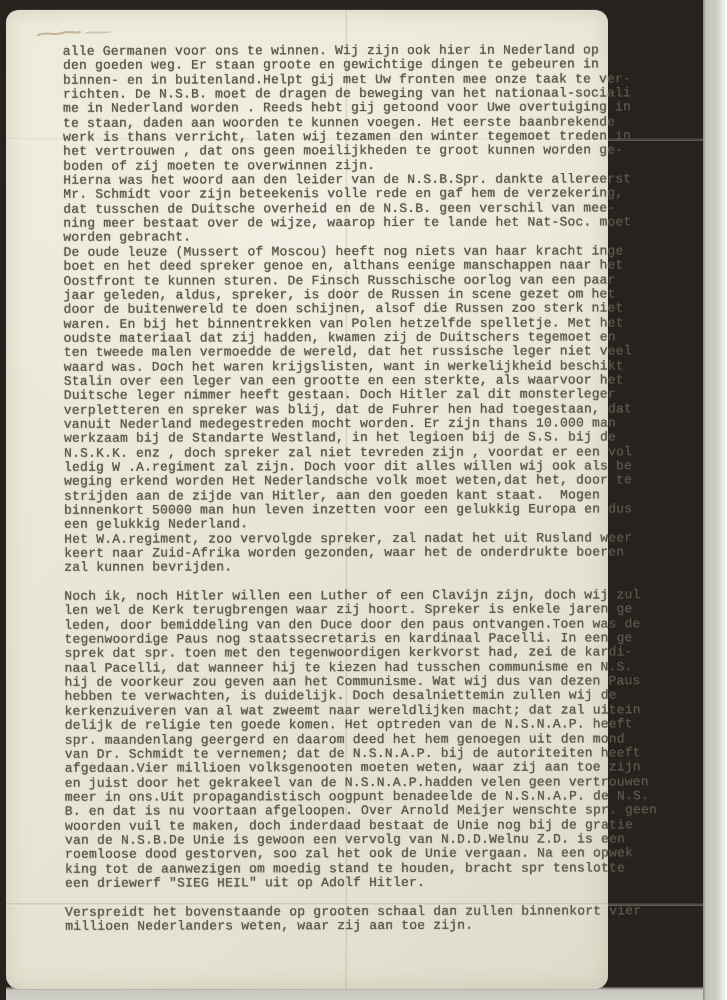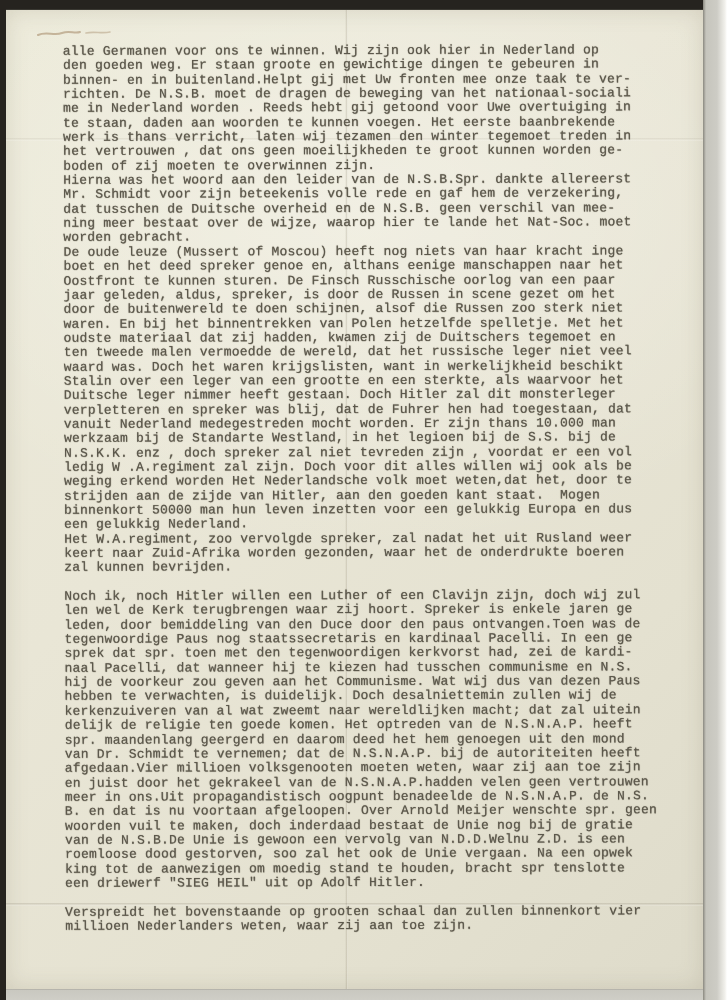--- a/index.html
+++ b/index.html
@@ -12,26 +12,27 @@
   }
   .strip-right{
     position:absolute;top:0;right:0;width:24px;height:1000px;
     background:linear-gradient(to right,#8a887f 0px,#c6c5bd 3px,#cdccc5 14px,#f2f1ec 22px,#ffffff 24px);
   }
   .strip-bottom{
     position:absolute;left:6px;bottom:0;width:697px;height:13px;
     background:linear-gradient(to bottom,#55524a 0px,#c9c8c0 3px,#cfcec7 13px);
   }
   .paper{
-    position:absolute;left:6px;top:9px;width:697px;height:979px;
+    position:absolute;left:6px;top:9px;width:602px;height:979px;
     background:
       radial-gradient(ellipse 120% 60% at 50% 20%, rgba(255,255,250,0.35), rgba(0,0,0,0) 60%),
       linear-gradient(135deg,#ecead9 0%,#e9e6d6 40%,#e4e1d0 75%,#dedbca 100%);
     box-shadow:inset 0 0 22px rgba(110,100,75,0.18);
     border-top:1px solid #3a3832;
+    border-radius:13px;
   }
   .crease{position:absolute;pointer-events:none;}
   .crease.v{
     left:339px;top:0;width:3px;height:979px;
     background:linear-gradient(to right,rgba(120,110,88,0.0),rgba(120,110,88,0.18),rgba(255,255,250,0.35));
   }
   .crease.h1{
     left:0;top:128px;width:697px;height:3px;
     background:linear-gradient(to bottom,rgba(120,110,88,0.12),rgba(255,255,250,0.28));
   }

